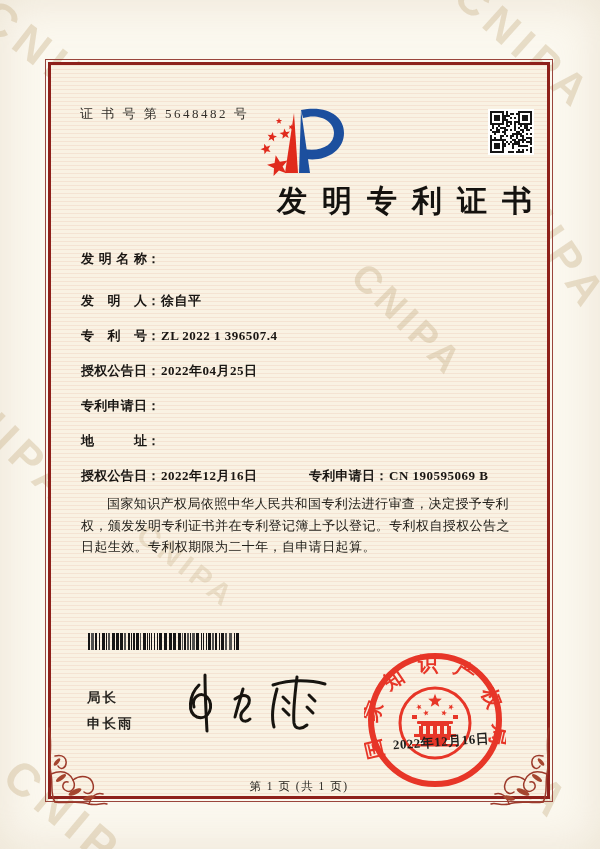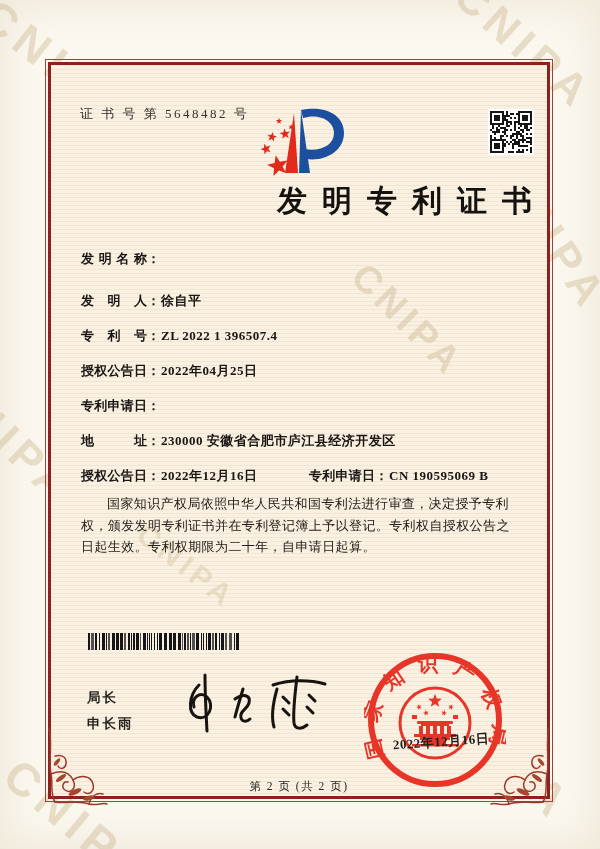--- a/index.html
+++ b/index.html
@@ -383,21 +383,20 @@
             <span class="fcolon">：</span>
           <span class="fvalue">2022年04月25日</span>
         </div>
         <div class="frow">
           <span class="flabel">专利申请日</span>
             <span class="fcolon">：</span>
         </div>
         <div class="frow">
           <span class="flabel">地址</span>
             <span class="fcolon">：</span>
-          <span class="fvalue">230000 安徽省合肥市庐江县经济开发区</span>
         </div>
         <div class="frow">
           <span class="pair1" style="display:flex">
             <span class="flabel">授权公告日</span>
               <span class="fcolon">：</span>
             <span class="fvalue">2022年12月16日</span>
           </span>
           <span class="pair2">
             <span class="flabel">专利申请日</span>
               <span class="fcolon">：</span>
@@ -500,21 +499,21 @@
           <rect x="50" y="85" width="42" height="3"></rect>
           <rect x="56" y="88" width="30" height="3"></rect>
           <rect x="60" y="91" width="22" height="4"></rect>
           <rect x="48" y="95" width="46" height="2.5"></rect>
           <rect x="48" y="66" width="5" height="4"></rect>
             <rect x="89" y="66" width="5" height="4"></rect>
         </g>
       </svg>
       <div class="seal-date">2022年12月16日</div>
 
-      <div class="page-num">第 2 页 (共 2 页)</div>
+      <div class="page-num">第 1 页 (共 1 页)</div>
 
       <svg class="orn orn-l" viewBox="0 0 66 80">
         <g stroke="#9c3a2b" fill="none" stroke-width="1.5" stroke-linecap="round">
           <path d="M4,2 C8,20 3,34 6,48 C8,58 5,68 10,76"></path>
           <path d="M10,76 C20,78 34,74 44,78 C52,80 58,76 62,78"></path>
           <path d="M6,48 C16,44 24,46 28,54 C32,62 26,68 20,64 C16,61 18,55 23,56"></path>
           <path d="M10,30 C18,28 22,32 21,38 C20,43 15,44 13,40"></path>
           <path d="M28,54 C36,48 46,50 48,58 C50,65 44,70 39,66"></path>
           <path d="M44,78 C46,70 52,66 58,68"></path>
         </g>

